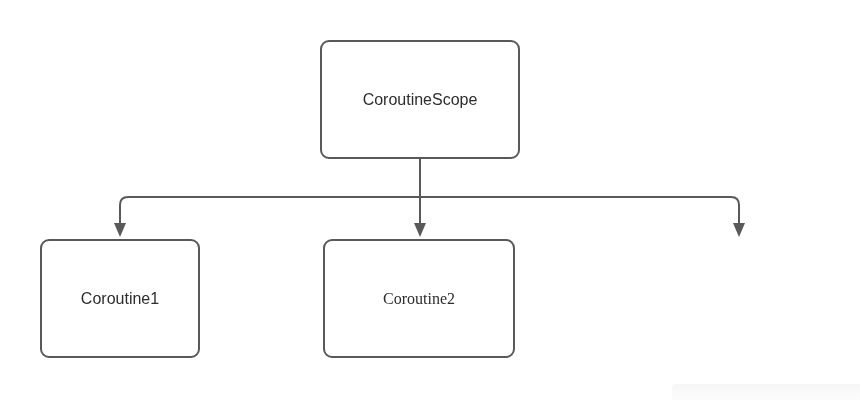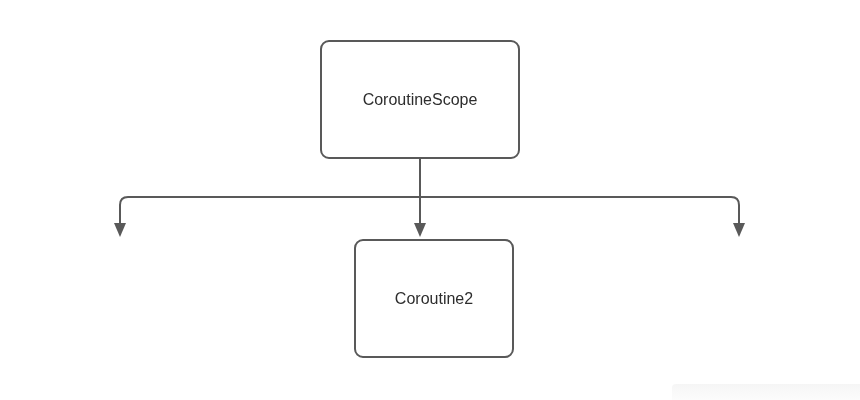--- a/index.html
+++ b/index.html
@@ -41,24 +41,25 @@
     width: 200px;
     height: 119px;
   }
   .node-child1 {
     left: 40px;
     top: 239px;
     width: 160px;
     height: 119px;
   }
   .node-child2 {
-    left: 354px;
+    left: 323px;
     top: 239px;
-    width: 160px;
+    width: 192px;
     height: 119px;
+    font-family: Liberation Serif, serif;
   }
   .node-child3 {
     left: 660px;
     top: 239px;
     width: 158px;
     height: 119px;
   }
   .smudge {
     position: absolute;
     left: 672px;
@@ -88,20 +89,23 @@
       <polygon points="120,237 114,223 126,223"></polygon>
       <polygon points="420,237 414,223 426,223"></polygon>
       <polygon points="739,237 733,223 745,223"></polygon>
     </g>
   </svg>
 
   <div class="node node-root">
     <span>CoroutineScope</span>
   </div>
 
+  <div class="node node-child1">
+    <span>Coroutine1</span>
+  </div>
 
   <div class="node node-child2">
     <span>Coroutine2</span>
   </div>
 
 
   <div class="smudge"></div>
 
 </div>
 

